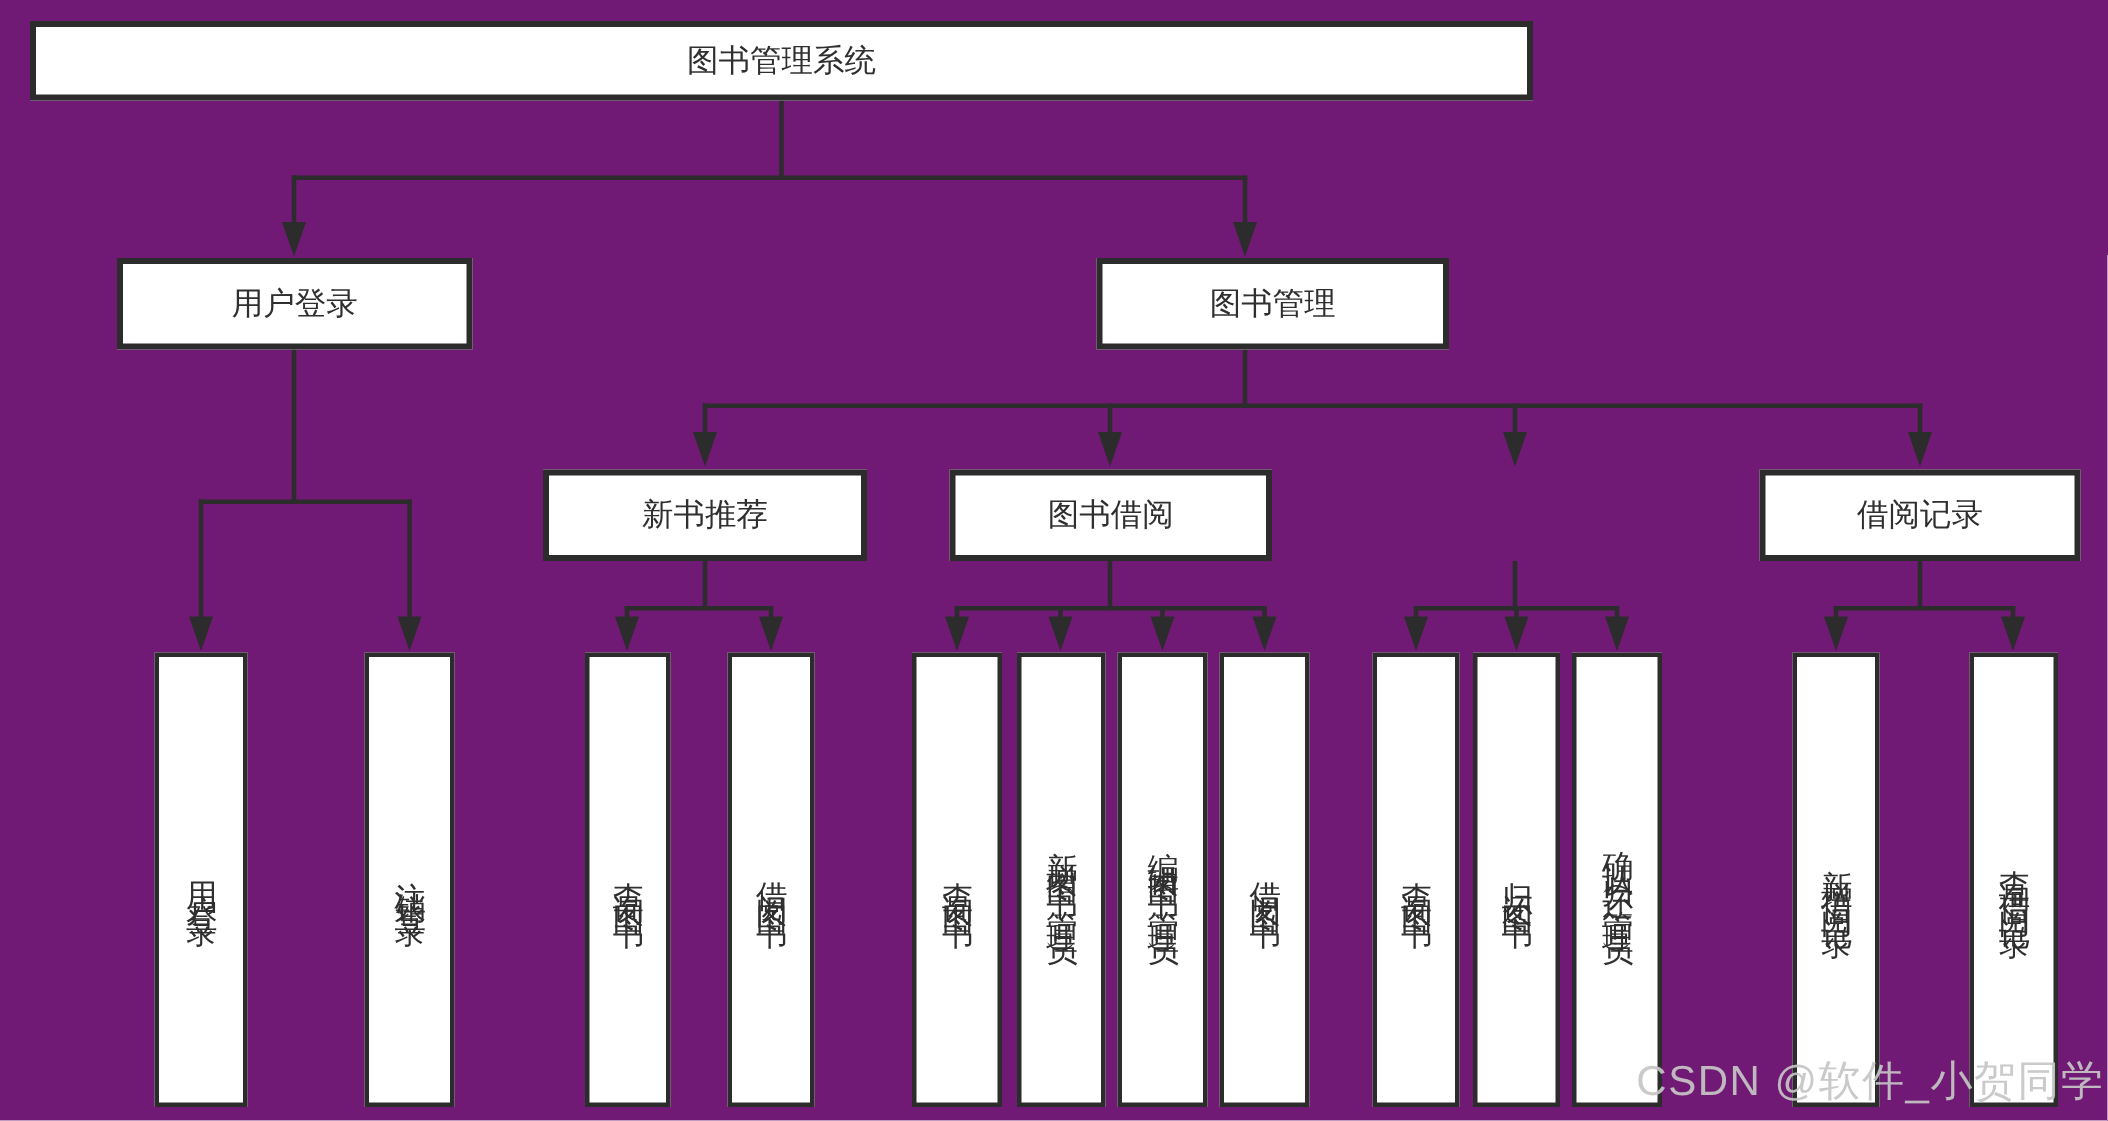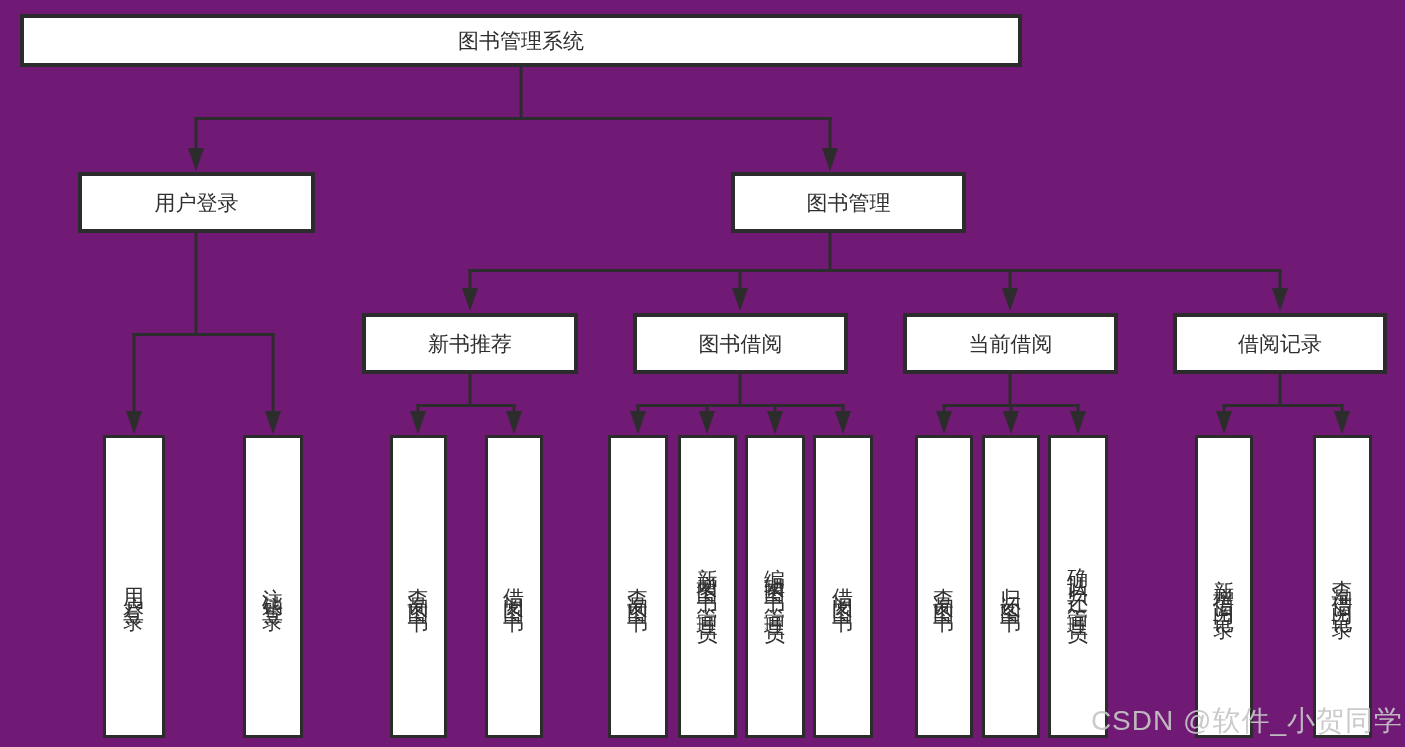--- a/index.html
+++ b/index.html
@@ -101,23 +101,20 @@
   <div class="box thick" style="left:712px;top:172px;width:235px;height:61px;margin-left:19px;">
     <span>图书管理</span>
   </div>
 
   <div class="box thick" style="left:362px;top:313px;width:216px;height:61px;">
     <span>新书推荐</span>
   </div>
   <div class="box thick" style="left:633px;top:313px;width:215px;height:61px;">
     <span>图书借阅</span>
   </div>
-  <div class="box thick" style="left:903px;top:313px;width:215px;height:61px;">
-    <span>当前借阅</span>
-  </div>
   <div class="box thick" style="left:1173px;top:313px;width:214px;height:61px;">
     <span>借阅记录</span>
   </div>
 
   <div class="box leaf" style="left:103px;width:62px;">
     <span class="vtext">用户登录</span>
   </div>
   <div class="box leaf" style="left:243px;width:60px;">
     <span class="vtext">注销登录</span>
   </div>

